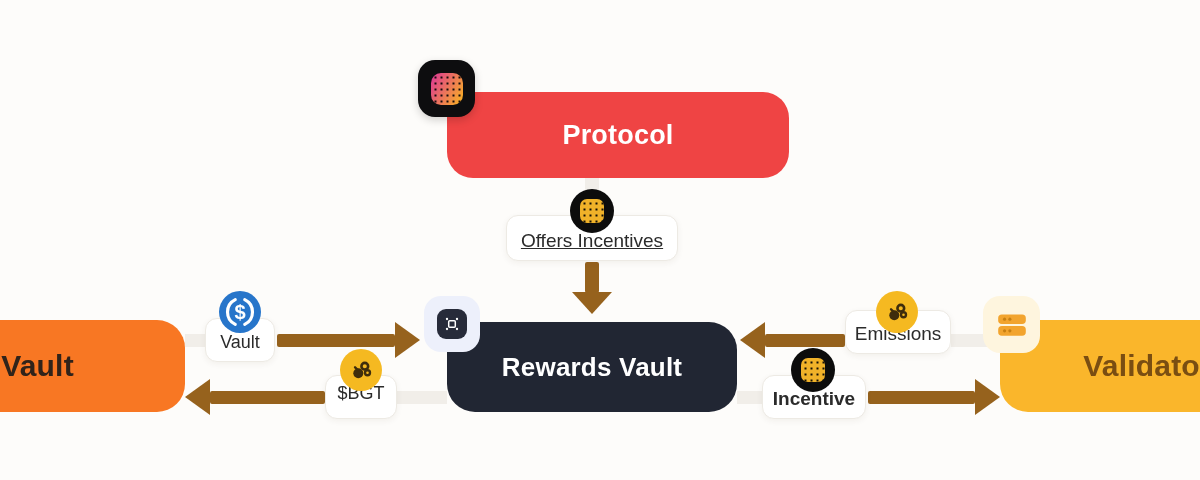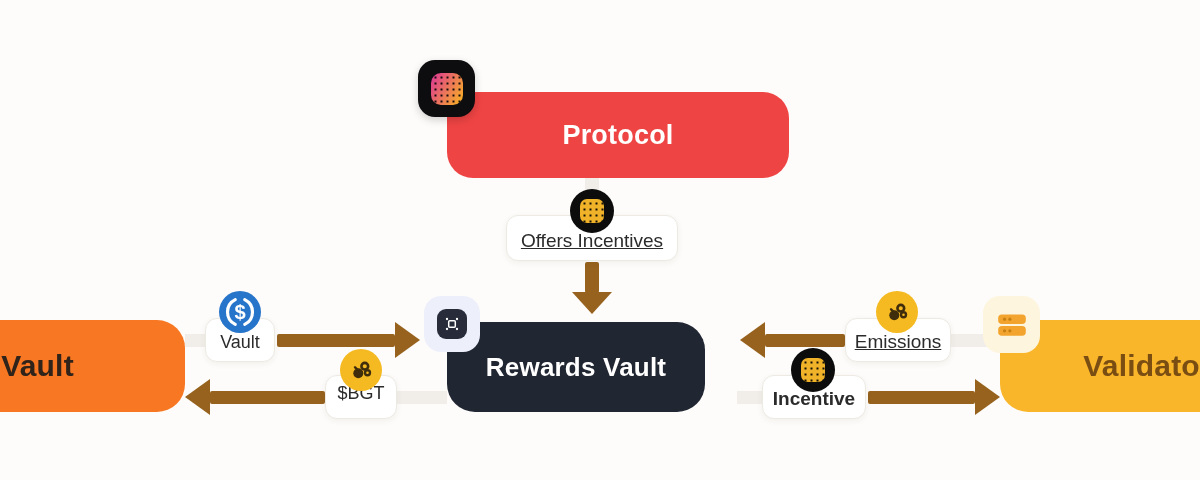--- a/index.html
+++ b/index.html
@@ -6,21 +6,21 @@
   .stage{
     position:relative;width:1200px;height:480px;overflow:hidden;
     background:#FDFCFA;font-family:"Liberation Sans",sans-serif;
   }
   
   .node{
     position:absolute;display:flex;align-items:center;justify-content:center;
     border-radius:28px;font-weight:bold;z-index:3;letter-spacing:.2px;
   }
   .node-protocol{left:447px;top:92px;width:342px;height:86px;background:#ef4444;color:#fff;font-size:27px;border-radius:26px;}
-  .node-vault{left:447px;top:322px;width:258px;height:90px;background:#212633;color:#fff;font-size:26px;}
+  .node-vault{left:447px;top:322px;width:290px;height:90px;background:#212633;color:#fff;font-size:26px;}
   .node-user{left:-110px;top:320px;width:295px;height:92px;background:#F87723;color:#30231A;font-size:30px;}
   .node-validator{left:1000px;top:320px;width:295px;height:92px;background:#FAB62B;color:#7A4E12;font-size:30px;}
   
   .badge{position:absolute;display:flex;align-items:center;justify-content:center;z-index:5;}
   .badge-protocol{left:418px;top:60px;width:57px;height:57px;border-radius:17px;background:#0D0D0F;box-shadow:0 3px 8px rgba(0,0,0,.18);}
   .badge-vault{left:424px;top:296px;width:56px;height:56px;border-radius:17px;background:#EDF0FB;}
   .badge-validator{left:983px;top:296px;width:57px;height:57px;border-radius:17px;background:#FEF5DE;}
   .protocol-glyph{
     width:32px;height:32px;border-radius:10px;
     background-image:
@@ -44,21 +44,21 @@
   
   .card{
     position:absolute;background:#fff;border:1px solid #EDEAE4;border-radius:12px;
     display:flex;align-items:flex-end;justify-content:center;padding-bottom:8px;
     box-shadow:0 2px 6px rgba(60,45,15,.06);color:#2B2B2B;font-size:19px;z-index:4;
     box-sizing:border-box;
   }
   .card-offers{left:506px;top:215px;width:172px;height:46px;text-decoration:underline;}
   .card-asset{left:205px;top:318px;width:70px;height:44px;font-size:18px;}
   .card-bgt{left:325px;top:375px;width:72px;height:44px;font-size:18px;align-items:center;}
-  .card-emissions{left:845px;top:318px;width:106px;height:44px;text-decoration:underline;}
+  .card-emissions{left:845px;top:310px;width:106px;height:44px;}
   .card-incentive{left:762px;top:375px;width:104px;height:44px;font-weight:bold;}
   
   .connector{position:absolute;background:#F1EEE9;z-index:1;}
   .shaft{position:absolute;background:#96621D;z-index:2;border-radius:2px;}
   .head{position:absolute;width:0;height:0;z-index:2;}
   .head-right{border-top:18px solid transparent;border-bottom:18px solid transparent;border-left:25px solid #96621D;}
   .head-left{border-top:18px solid transparent;border-bottom:18px solid transparent;border-right:25px solid #96621D;}
   .head-down{border-left:20px solid transparent;border-right:20px solid transparent;border-top:22px solid #96621D;}
 </style>
 </head>

